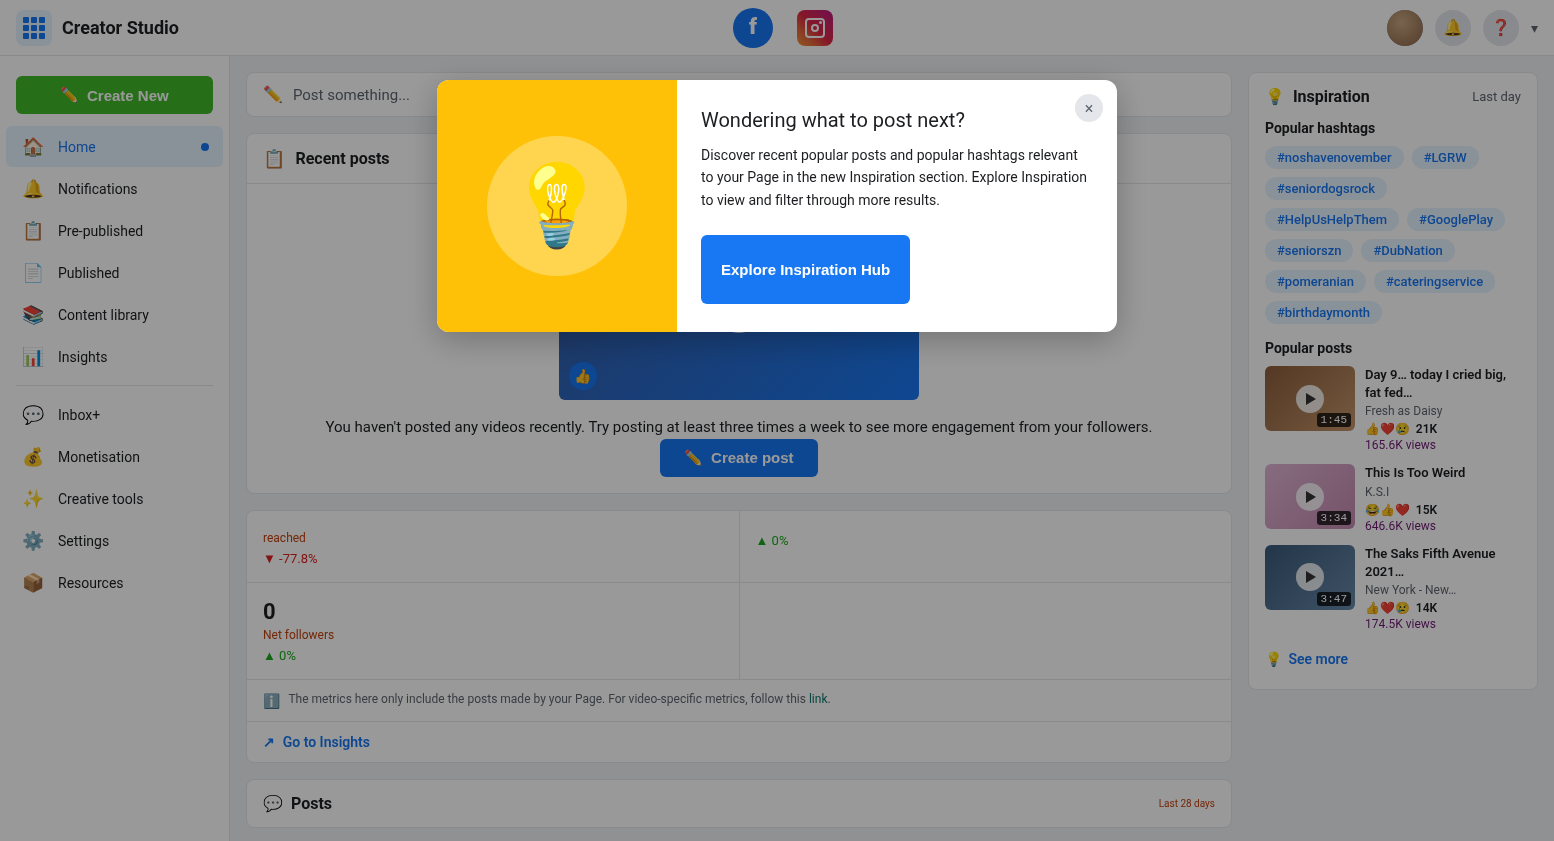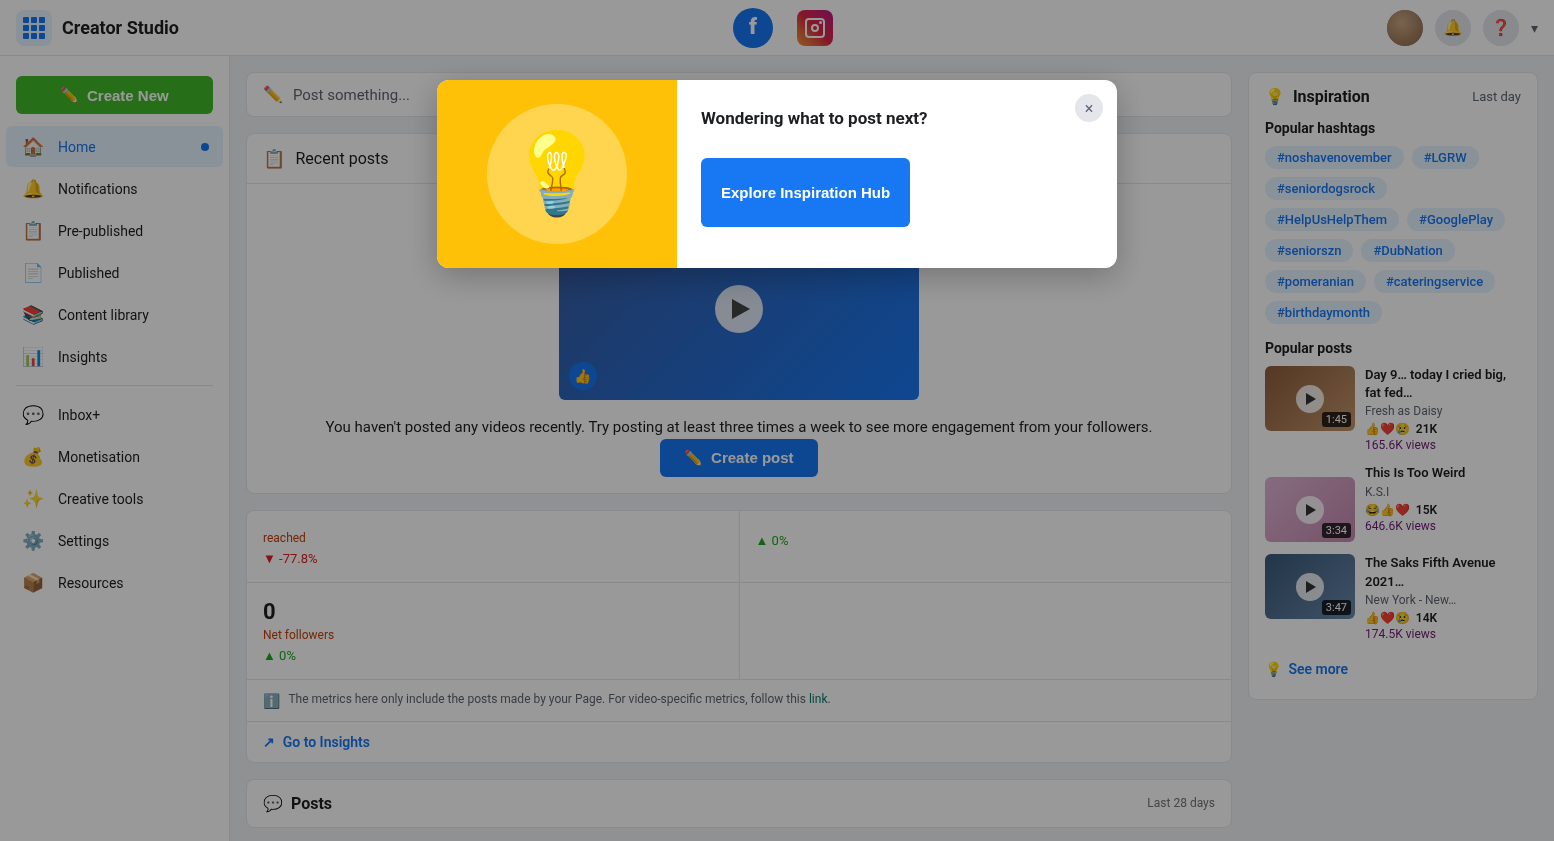--- a/index.html
+++ b/index.html
@@ -70,21 +70,21 @@
     }
     .post-bar-icon { color: #1877f2; font-size: 16px; }
     .post-bar-text { color: #606770; font-size: 15px; }
 
     
     .card {
       background: #fff; border-radius: 8px; border: 1px solid #e4e6eb; margin-bottom: 16px; overflow: hidden;
     }
     .card-header { display: flex; align-items: center; gap: 10px; padding: 14px 16px; border-bottom: 1px solid #e4e6eb; }
     .card-header-icon { font-size: 18px; color: #606770; }
-    .card-header-title { font-size: 16px; font-weight: 400; }
+    .card-header-title { font-size: 16px; font-weight: 700; }
 
     
     .video-section { padding: 16px; }
     .video-thumb { width: 100%; max-width: 360px; height: 200px; background: linear-gradient(135deg, #3a5a9b, #1877f2); border-radius: 6px; display: flex; align-items: center; justify-content: center; margin: 0 auto 16px; position: relative; overflow: hidden; }
     .film-strip { display: flex; gap: 2px; position: absolute; top: 0; left: 0; right: 0; height: 18px; background: #1a1a1a; align-items: center; justify-content: center; }
     .film-hole { width: 12px; height: 10px; background: #555; border-radius: 2px; }
     .play-btn { width: 48px; height: 48px; background: rgba(255,255,255,0.85); border-radius: 50%; display: flex; align-items: center; justify-content: center; margin-top: 18px; }
     .play-tri { width: 0; height: 0; border-top: 10px solid transparent; border-bottom: 10px solid transparent; border-left: 18px solid #444; margin-left: 4px; }
     .like-badge { position: absolute; bottom: 10px; left: 10px; background: #1877f2; color: #fff; border-radius: 50%; width: 28px; height: 28px; display: flex; align-items: center; justify-content: center; font-size: 14px; }
     .video-message { font-size: 15px; color: #1c1e21; text-align: center; margin-bottom: 0; line-height: 1.5; }
@@ -103,62 +103,62 @@
     .stat-change.up { color: #1aab1a; }
     .stat-change.neutral { color: #606770; }
     .stats-footer { padding: 12px 16px; font-size: 12px; color: #606770; display: flex; align-items: flex-start; gap: 8px; border-top: 1px solid #e4e6eb; }
     .stats-footer-icon { font-size: 14px; margin-top: 1px; flex-shrink: 0; }
     .stats-footer a { color: #0f766e; text-decoration: none; }
     .stats-go-insights { display: flex; align-items: center; gap: 8px; padding: 12px 16px; color: #1877f2; font-weight: 600; font-size: 14px; cursor: pointer; border-top: 1px solid #e4e6eb; }
 
     
     .posts-card-header { display: flex; align-items: center; justify-content: space-between; padding: 14px 16px; }
     .posts-card-title { font-size: 16px; font-weight: 700; display: flex; align-items: center; gap: 8px; }
-    .posts-card-period { font-size: 12px; color: #737373; }
+    .posts-card-period { font-size: 10px; color: #c2410c; }
 
     
     .inspo-card { background: #fff; border-radius: 8px; border: 1px solid #e4e6eb; padding: 14px 16px; margin-bottom: 16px; }
     .inspo-header { display: flex; align-items: center; justify-content: space-between; margin-bottom: 14px; }
     .inspo-title { display: flex; align-items: center; gap: 8px; font-size: 16px; font-weight: 700; }
     .inspo-period { font-size: 13px; color: #606770; }
     .inspo-section-title { font-size: 14px; font-weight: 700; margin-bottom: 10px; }
     .hashtag-grid { display: flex; flex-wrap: wrap; gap: 8px; margin-bottom: 16px; }
     .hashtag { background: #e7f3ff; color: #1877f2; border-radius: 20px; padding: 4px 12px; font-size: 13px; font-weight: 500; cursor: pointer; }
     .popular-posts-title { font-size: 14px; font-weight: 700; margin-bottom: 10px; }
     .popular-post-item { display: flex; gap: 10px; margin-bottom: 12px; align-items: flex-start; }
     .popular-post-thumb { width: 90px; height: 65px; border-radius: 6px; flex-shrink: 0; position: relative; overflow: hidden; }
     .thumb-play { position: absolute; top: 50%; left: 50%; transform: translate(-50%, -50%); width: 28px; height: 28px; background: rgba(255,255,255,0.85); border-radius: 50%; display: flex; align-items: center; justify-content: center; }
     .thumb-play-tri { width: 0; height: 0; border-top: 6px solid transparent; border-bottom: 6px solid transparent; border-left: 10px solid #333; margin-left: 2px; }
-    .thumb-duration { position: absolute; bottom: 4px; right: 4px; background: rgba(0,0,0,0.75); color: #fff; font-size: 11px; padding: 1px 4px; border-radius: 3px; }
+    .thumb-duration { position: absolute; bottom: 4px; right: 4px; background: rgba(0,0,0,0.75); color: #fff; font-size: 11px; padding: 1px 4px; border-radius: 3px; font-family: Liberation Mono, monospace; }
     .popular-post-info { flex: 1; }
     .popular-post-title { font-size: 13px; font-weight: 600; line-height: 1.4; margin-bottom: 2px; color: #1c1e21; }
     .popular-post-channel { font-size: 12px; color: #606770; margin-bottom: 4px; }
     .popular-post-reactions { display: flex; align-items: center; gap: 6px; font-size: 12px; }
     .reaction-count { font-weight: 600; color: #1c1e21; }
     .popular-post-views { font-size: 12px; color: #701a75; margin-top: 2px; }
     .see-more-btn { display: flex; align-items: center; gap: 6px; font-size: 14px; color: #1877f2; font-weight: 600; cursor: pointer; padding: 8px 0; }
 
     
     .modal-overlay {
       position: fixed; inset: 0; background: rgba(0,0,0,0.4); z-index: 200; display: flex; align-items: flex-start; justify-content: center; padding-top: 80px;
     }
     .modal {
       background: #fff; border-radius: 12px; display: flex; overflow: hidden; box-shadow: 0 8px 32px rgba(0,0,0,0.25); max-width: 680px; width: 90%;
     }
     .modal-left { background: #ffc107; display: flex; align-items: center; justify-content: center; width: 240px; flex-shrink: 0; padding: 24px; }
     .modal-bulb { width: 140px; height: 140px; background: #ffd54f; border-radius: 50%; display: flex; align-items: center; justify-content: center; font-size: 80px; }
     .modal-right { padding: 28px 28px 28px 24px; flex: 1; position: relative; }
     .modal-close { position: absolute; top: 14px; right: 14px; width: 28px; height: 28px; border-radius: 50%; background: #e4e6eb; display: flex; align-items: center; justify-content: center; cursor: pointer; font-size: 16px; color: #606770; }
-    .modal-title { font-size: 17px; font-weight: 700; margin-bottom: 30px; color: #1c1e21; }
+    .modal-title { font-size: 20px; font-weight: 400; margin-bottom: 12px; color: #1c1e21; }
     .modal-desc { font-size: 14px; color: #1c1e21; line-height: 1.6; margin-bottom: 24px; }
     .modal-action-btn { background: #1877f2; color: #fff; border: none; border-radius: 6px; padding: 26px 20px; font-size: 15px; font-weight: 600; cursor: pointer; }
 
     
     .thumb-1 { background: linear-gradient(135deg, #8b5e3c, #c4956a); }
-    .thumb-2 { background: linear-gradient(135deg, #e0b4d4, #c48ab0); margin-top: 13px; }
+    .thumb-2 { background: linear-gradient(135deg, #e0b4d4, #c48ab0); }
     .thumb-3 { background: linear-gradient(135deg, #3a5a7a, #6a8aaa); }
   </style>
 </head>
 <body>
 
 <header class="topbar">
   <div class="topbar-left">
     <div class="topbar-logo">
       <div class="topbar-logo-grid">
         <span></span>
@@ -426,18 +426,19 @@
 <div class="modal-overlay">
   <div class="modal">
     <div class="modal-left">
       <div class="modal-bulb">💡</div>
     </div>
     <div class="modal-right">
       <div class="modal-close">
         <span>×</span>
       </div>
       <div class="modal-title">Wondering what to post next?</div>
+      <div class="modal-desc">Discover recent popular posts and popular hashtags relevant to your Page in the new Inspiration section. Explore Inspiration to view and filter through more results.</div>
       <button class="modal-action-btn">
         <span>Explore Inspiration Hub</span>
       </button>
     </div>
   </div>
 </div>
 
 </body></html>

